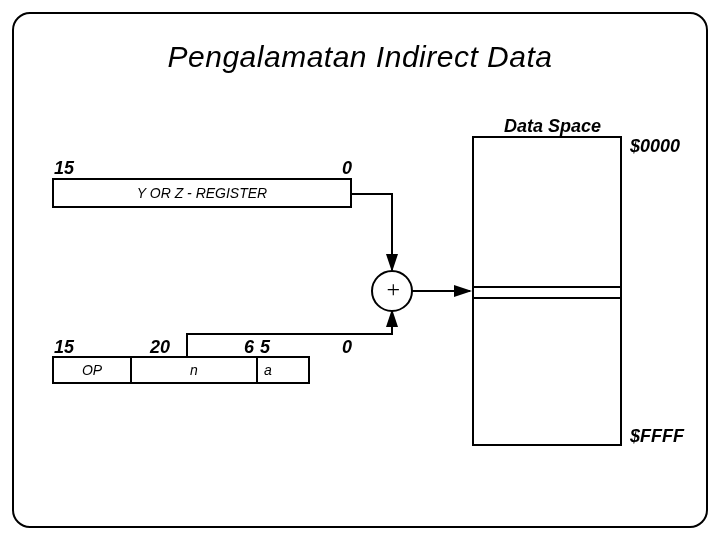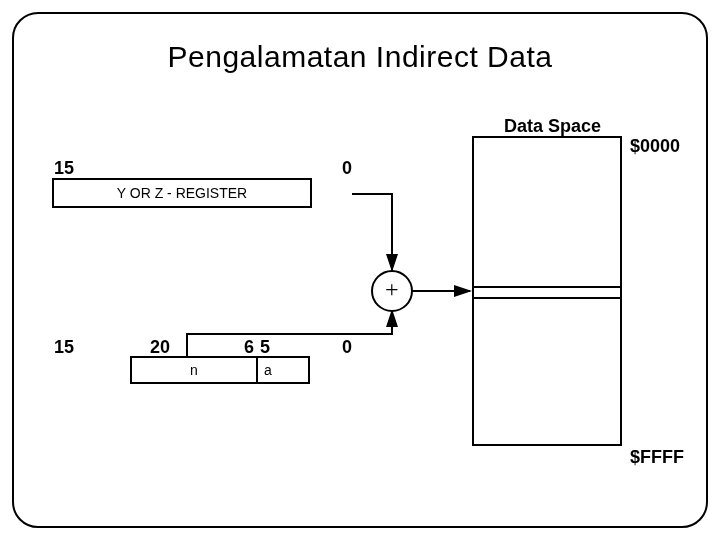--- a/index.html
+++ b/index.html
@@ -11,22 +11,23 @@
     font-family: Arial, Helvetica, sans-serif;
     color: #000;
   }
   .slide {
     position: absolute;
     left: 12px;
     top: 12px;
     width: 696px;
     height: 516px;
     border: 2px solid #000;
-    border-radius: 26px;
+    border-radius: 18px;
     box-sizing: border-box;
+    font-style: italic;
   }
   .title {
     position: absolute;
     top: 26px;
     left: 0;
     width: 100%;
     text-align: center;
     font-size: 30px;
     font-weight: 400;
     letter-spacing: 0.5px;
@@ -75,37 +76,40 @@
       <circle cx="340" cy="157" r="20" fill="#fff" stroke="#000" stroke-width="2"></circle>
     </svg>
 
     <div class="abs lbl" style="left:452px; top:-18px;">Data Space</div>
 
     <div class="abs box" style="left:420px; top:2px; width:150px; height:310px;"></div>
 
     <div class="abs" style="left:420px; top:152px; width:150px; height:9px; border-top:2px solid #000; border-bottom:2px solid #000;"></div>
 
     <div class="abs lbl" style="left:578px; top:2px;text-align:center;">$0000</div>
-    <div class="abs lbl" style="left:578px; top:313px;">$FFFF</div>
+    <div class="abs lbl" style="left:578px; top:292px;">$FFFF</div>
 
     <div class="abs lbl" style="left:2px; top:24px;">15</div>
     <div class="abs lbl" style="left:290px; top:24px;">0</div>
 
-    <div class="abs box opbox" style="left:0px; top:44px; width:260px; height:30px;text-align:right;">
+    <div class="abs box opbox" style="left:0px; top:44px; width:300px; height:30px;text-align:right;">
       <span>Y OR Z - REGISTER</span>
     </div>
 
     <div class="abs serif" style="left:333px; top:142px;">+</div>
 
     <div class="abs lbl" style="left:2px;   top:203px;">15</div>
     <div class="abs lbl" style="left:98px;  top:203px;">20</div>
     <div class="abs lbl" style="left:192px; top:203px;">6</div>
     <div class="abs lbl" style="left:208px; top:203px;">5</div>
     <div class="abs lbl" style="left:290px; top:203px;">0</div>
 
+    <div class="abs box opbox" style="left:0px;   top:222px; width:80px;  height:28px;">
+      <span>OP</span>
+    </div>
     <div class="abs box opbox" style="left:78px;  top:222px; width:128px; height:28px;">
       <span>n</span>
     </div>
     <div class="abs box opbox" style="left:204px; top:222px; width:54px;  height:28px; justify-content:flex-start; padding-left:6px;">
       <span>a</span>
     </div>
 
   </div>
 </div>
 

